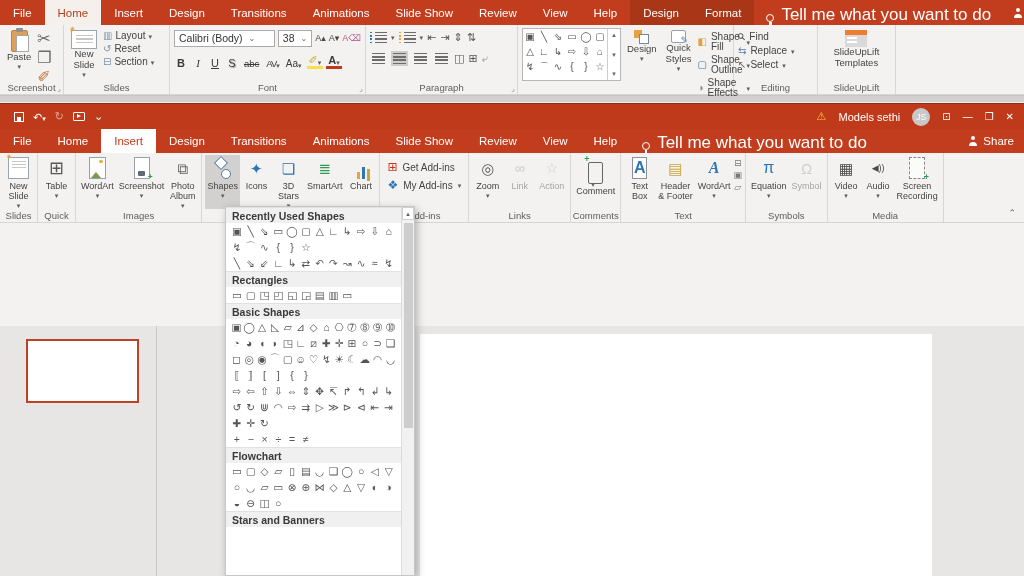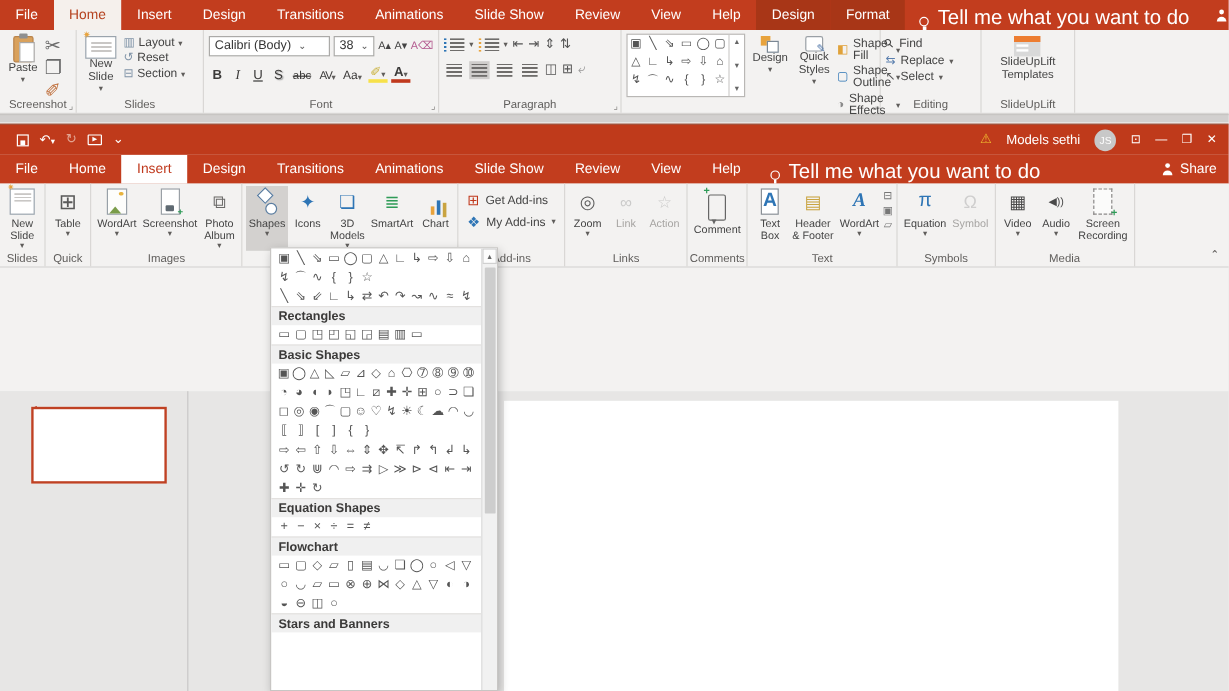--- a/index.html
+++ b/index.html
@@ -451,21 +451,21 @@
               <div class="rbtn"><span class="ricon " style="color: rgb(107, 106, 105); font-size: 15px;">⧉</span><div>Photo
 Album</div><div class="caret">▾</div></div>
             </div>
             <div class="glabel">Images</div>
           </div>
           <div class="rgroup">
             <div class="rbtns">
               <div class="rbtn active"><span class="ricon ic-shapes"></span><div>Shapes</div><div class="caret">▾</div></div>
               <div class="rbtn"><span class="ricon " style="color: rgb(46, 117, 181); font-size: 15px;">✦</span><div>Icons</div></div>
               <div class="rbtn"><span class="ricon " style="color: rgb(46, 117, 181); font-size: 15px;">❏</span><div>3D
-Models</div><div class="caret">▾</div></div>
+Stars</div><div class="caret">▾</div></div>
               <div class="rbtn"><span class="ricon " style="color: rgb(46, 155, 87); font-size: 15px;">≣</span><div>SmartArt</div></div>
               <div class="rbtn"><span class="ricon ic-bars"></span><div>Chart</div></div>
             </div>
             <div class="glabel"></div>
           </div>
           <div class="rgroup">
             <div class="rbtns">
               <div class="stackcol">
                 <div class="srow">
                   <span class="ricon " style="color: rgb(192, 57, 29); font-size: 12px;">⊞</span>
@@ -534,20 +534,21 @@
     <div class="panel">
       <div class="slidenum">1</div>
       <div class="thumb"></div>
     </div>
     <div class="canvas"></div>
   </div>
 </div>
 
 <div class="shmenu">
   <div class="shbody">
+        <div class="sec-h">Recently Used Shapes</div>
         <div class="sec-row">
           <span class="shape-cell">▣</span>
           <span class="shape-cell">╲</span>
           <span class="shape-cell">⇘</span>
           <span class="shape-cell">▭</span>
           <span class="shape-cell">◯</span>
           <span class="shape-cell">▢</span>
           <span class="shape-cell">△</span>
           <span class="shape-cell">∟</span>
           <span class="shape-cell">↳</span>
@@ -669,21 +670,20 @@
           <span class="shape-cell">⊳</span>
           <span class="shape-cell">⊲</span>
           <span class="shape-cell">⇤</span>
           <span class="shape-cell">⇥</span>
         </div>
         <div class="sec-row">
           <span class="shape-cell">✚</span>
           <span class="shape-cell">✛</span>
           <span class="shape-cell">↻</span>
         </div>
-        <div class="sec-h">Equation Shapes</div>
         <div class="sec-row">
           <span class="shape-cell">+</span>
           <span class="shape-cell">−</span>
           <span class="shape-cell">×</span>
           <span class="shape-cell">÷</span>
           <span class="shape-cell">=</span>
           <span class="shape-cell">≠</span>
         </div>
         <div class="sec-h">Flowchart</div>
         <div class="sec-row">

